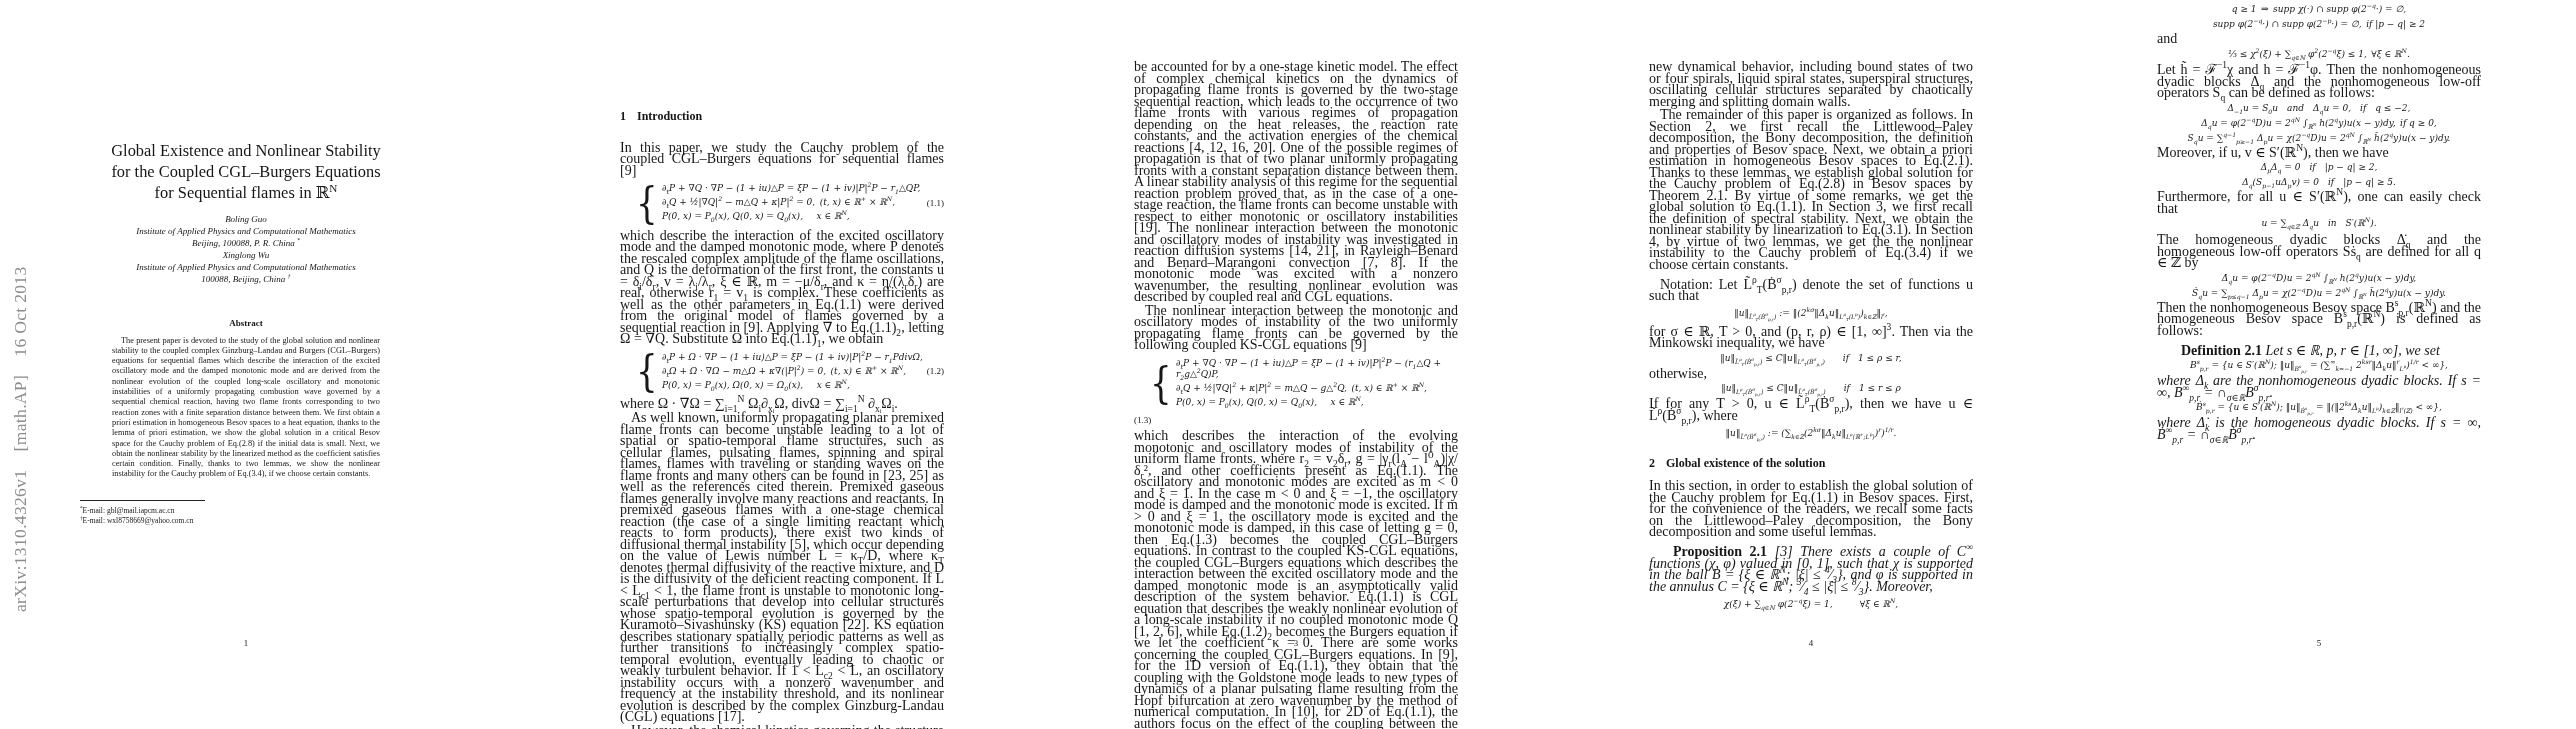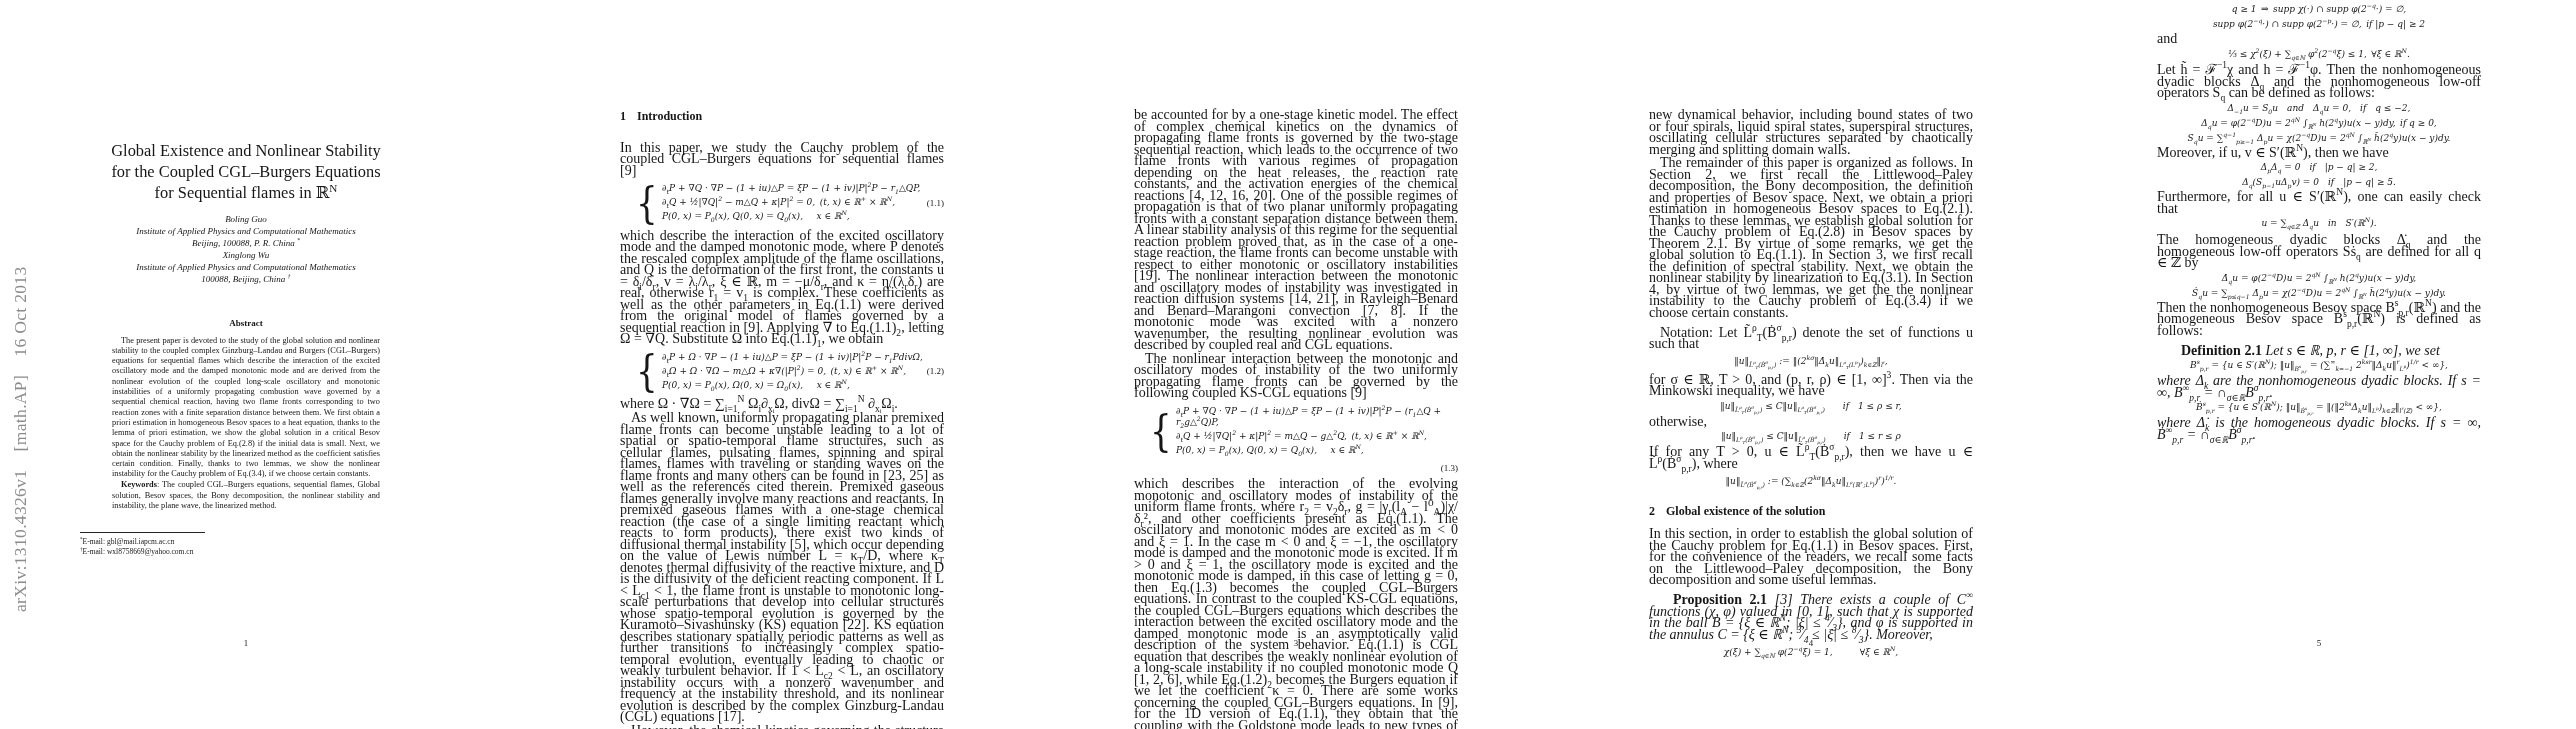--- a/index.html
+++ b/index.html
@@ -33,39 +33,39 @@
   .abs-body .ind, .kw{ text-indent:9px; }
   .kw{ margin:0.6px 32px 0 32px; font-size:8.3px; line-height:10.3px; text-align:justify; }
   .footnotes{ margin-top:20.7px; font-size:7.5px; line-height:10px; }
   .fnrule{ width:125px; height:0; border-top:0.8px solid #222; margin-bottom:4.3px; }
 
   
   .bt{ font-size:14px; line-height:11.5px; text-align:justify; }
   .ind1{ text-indent:11px; }
   .sec{ font-size:12px; line-height:14.6px; font-weight:bold; }
   .sec .num{ margin-right:11px; }
-  .mt-first{ margin-top:109px; }
+  .mt-first{ margin-top:61px; }
   .sec-p2{ margin-top:109px; margin-bottom:18px; }
   .sec-mid{ margin-top:16px; margin-bottom:9.7px; }
 
   
   .eq, .clines{ font-family:"DejaVu Serif","Liberation Serif",serif; font-style:italic; }
   .eq{ text-align:center; font-size:9px; line-height:12px; margin:5.5px 0; }
   .eq.tight{ margin:3px 0; }
   sub,sup{ font-size:68%; line-height:0; }
   .cases{ position:relative; display:flex; align-items:center;
           margin:7.3px 0 7.3px 16px; }
   .brace{ font-size:34px; line-height:36px; font-weight:400;
           transform:scaleY(1.28); margin-right:4.3px;
           font-family:"DejaVu Serif",serif; font-style:normal; }
   .clines{ display:flex; flex-direction:column; gap:3px;
            font-size:9px; line-height:11px; }
   .eqtag{ position:absolute; right:0; top:50%; transform:translateY(-50%);
           font-style:normal; font-size:9px; }
-  .eqtag-line{ text-align:right; font-size:9px; margin:1.2px 0 4.9px 0; }
+  .eqtag-line{ font-size:9px; margin:1.2px 0 4.9px 0; }
   .thm{ margin-top:8.5px; }
   .thm-label{ font-weight:bold;padding-left:24px; }
   .thm-body{ font-style:italic; }
   .sp8{ margin-top:4.9px; } .sp4{ margin-top:2.4px; } .sp14{ margin-top:8.5px; }
 </style>
 </head>
 <body>
 
 <div class="arxiv-stamp">arXiv:1310.4326v1  [math.AP]  16 Oct 2013</div>
 
@@ -80,21 +80,20 @@
     <div>Institute of Applied Physics and Computational Mathematics</div>
     <div>Beijing, 100088, P. R. China <sup>*</sup></div>
     <div>Xinglong Wu</div>
     <div>Institute of Applied Physics and Computational Mathematics</div>
     <div>100088, Beijing, China <sup>†</sup></div>
   </div>
   <div class="abs-head">Abstract</div>
   <div class="abs-body">
     <p class="ind">The present paper is devoted to the study of the global solution and nonlinear stability to the coupled complex Ginzburg–Landau and Burgers (CGL–Burgers) equations for sequential flames which describe the interaction of the excited oscillatory mode and the damped monotonic mode and are derived from the nonlinear evolution of the coupled long-scale oscillatory and monotonic instabilities of a uniformly propagating combustion wave governed by a sequential chemical reaction, having two flame fronts corresponding to two reaction zones with a finite separation distance between them. We first obtain a priori estimation in homogeneous Besov spaces to a heat equation, thanks to the lemma of priori estimation, we show the global solution in a critical Besov space for the Cauchy problem of Eq.(2.8) if the initial data is small. Next, we obtain the nonlinear stability by the linearized method as the coefficient satisfies certain condition. Finally, thanks to two lemmas, we show the nonlinear instability for the Cauchy problem of Eq.(3.4), if we choose certain constants.</p>
   </div>
-  <p class="kw"><b>Keywords</b><span>: The coupled CGL–Burgers equations, sequential flames, Global solution, Besov spaces, the Bony decomposition, the nonlinear stability and instability, the plane wave, the linearized method.</span></p>
   <div class="footnotes">
     <div class="fnrule"></div>
     <div><sup>*</sup>E-mail: gbl@mail.iapcm.ac.cn</div>
     <div><sup>†</sup>E-mail: wxl8758669@yahoo.com.cn</div>
   </div>
   <div class="pageno">1</div>
 </section>
 
 <section class="page" id="page2">
   <h2 class="sec sec-p2"><span class="num">1</span><span>Introduction</span></h2>

